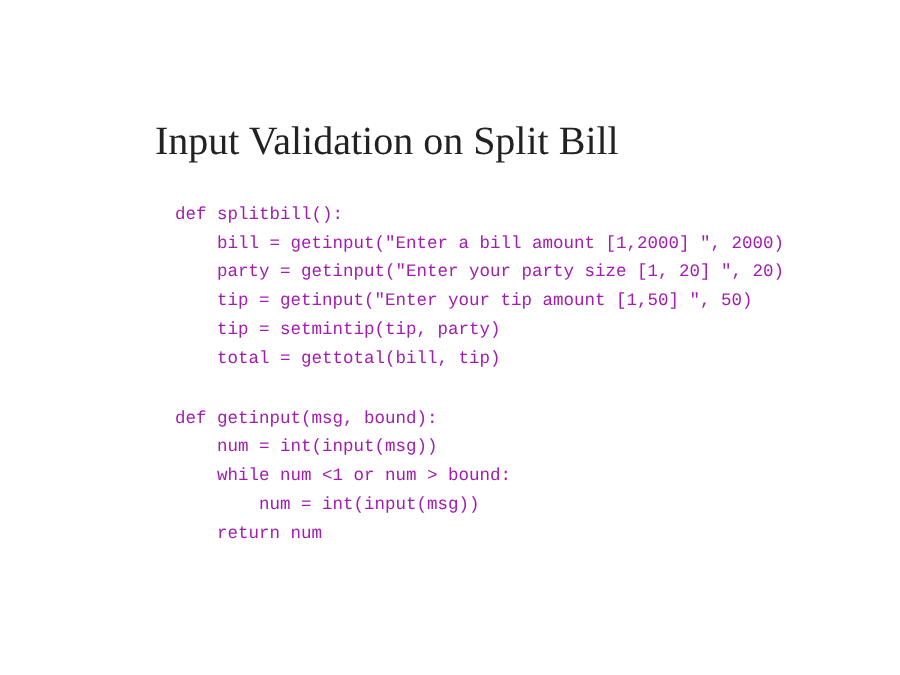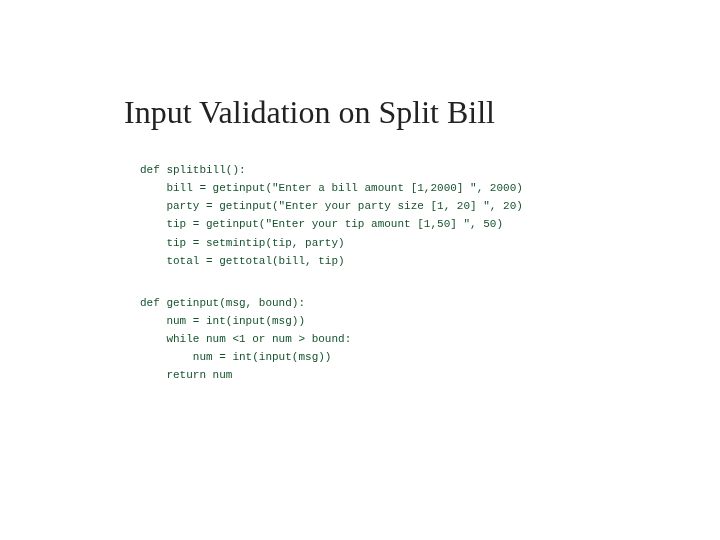--- a/index.html
+++ b/index.html
@@ -31,23 +31,23 @@
       margin-bottom: 30px;
       font-family: 'Georgia', serif;
     }
 
     .code-section {
       margin-bottom: 24px;
     }
 
     .code-block {
       font-family: 'Courier New', Courier, monospace;
-      font-size: 11px;
+      font-size: 14px;
       line-height: 1.65;
-      color: #14532d;
+      color: #a21caf;
       white-space: pre;
     }
   </style>
 </head>
 <body>
 
 <div class="page-container">
   <h1 class="title">Input Validation on Split Bill</h1>
 
   <div class="code-section">

